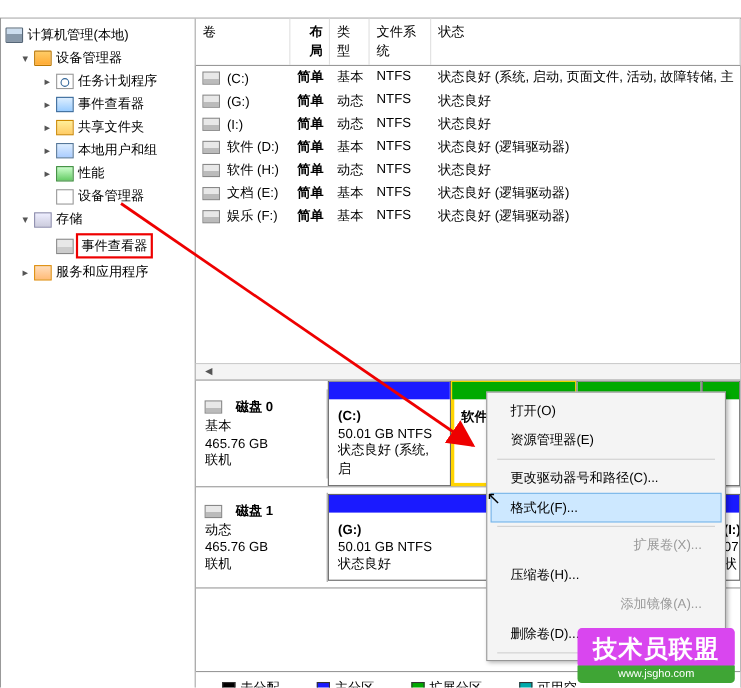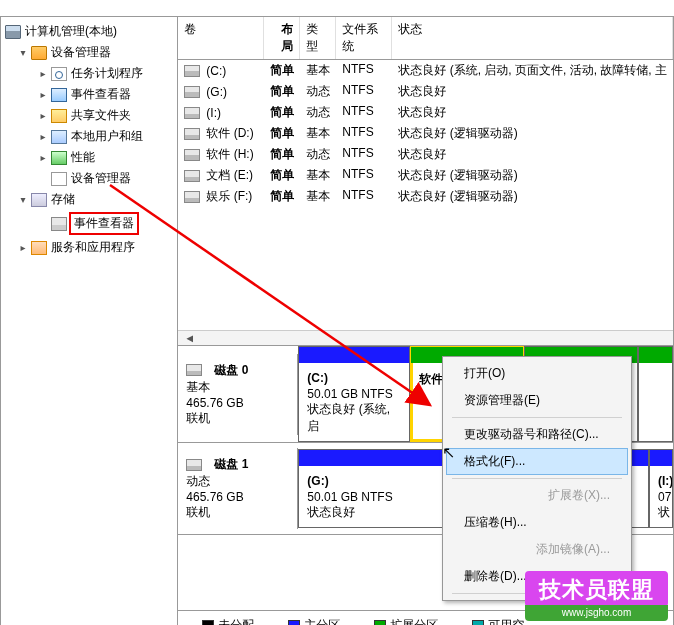--- a/index.html
+++ b/index.html
@@ -61,21 +61,21 @@
 .part.sel { outline: 3px solid #ffd400; outline-offset:-3px; box-shadow: inset 0 0 0 1px #000; }
 
 .legend { border-top:1px solid #999; padding:6px 8px; display:flex; gap:18px; align-items:center; background:#fff; }
 .lg { display:flex; align-items:center; gap:4px;padding-left:16px; }
 .sq { width:12px; height:12px; border:1px solid #333; display:inline-block; }
 .sq.black { background:#000; }
 .sq.blue  { background:#1a1aff; }
 .sq.green { background:#0a0; }
 .sq.teal  { background:#0aa; }
 
-.ctx-menu { position:absolute; left:442px; top:356px; width:190px; background:#f4f4f4; border:1px solid #979797; box-shadow:2px 2px 4px rgba(0,0,0,.3); padding:3px; z-index:50; }
+.ctx-menu { position:absolute; left:442px; top:356px; width:218px; background:#f4f4f4; border:1px solid #979797; box-shadow:2px 2px 4px rgba(0,0,0,.3); padding:3px; z-index:50; }
 .ctx-item { padding:5px 18px; color:#000; cursor:default; }
 .ctx-item.disabled { color:#9a9a9a;text-align:right; }
 .ctx-item.hover { background:#cde8ff; border:1px solid #7ab6e8; padding:4px 17px; }
 .ctx-sep { height:1px; background:#d0d0d0; margin:3px 6px; }
 
 .arrow-svg { position:absolute; left:100px; top:175px; pointer-events:none; z-index:40; }
 
 .watermark { position:absolute; right:6px; bottom:4px; z-index:60; }
 .wm-main { background:#d946ef; color:#fff; font-weight:bold; font-size:22px; padding:4px 14px 2px; border-radius:4px; letter-spacing:1px;font-family:Liberation Mono, monospace; }
 .wm-sub { background:#3fa535; color:#fff; font-size:10px; padding:2px 8px 3px; border-radius:0 0 4px 4px; text-align:center; margin-top:-2px; }

